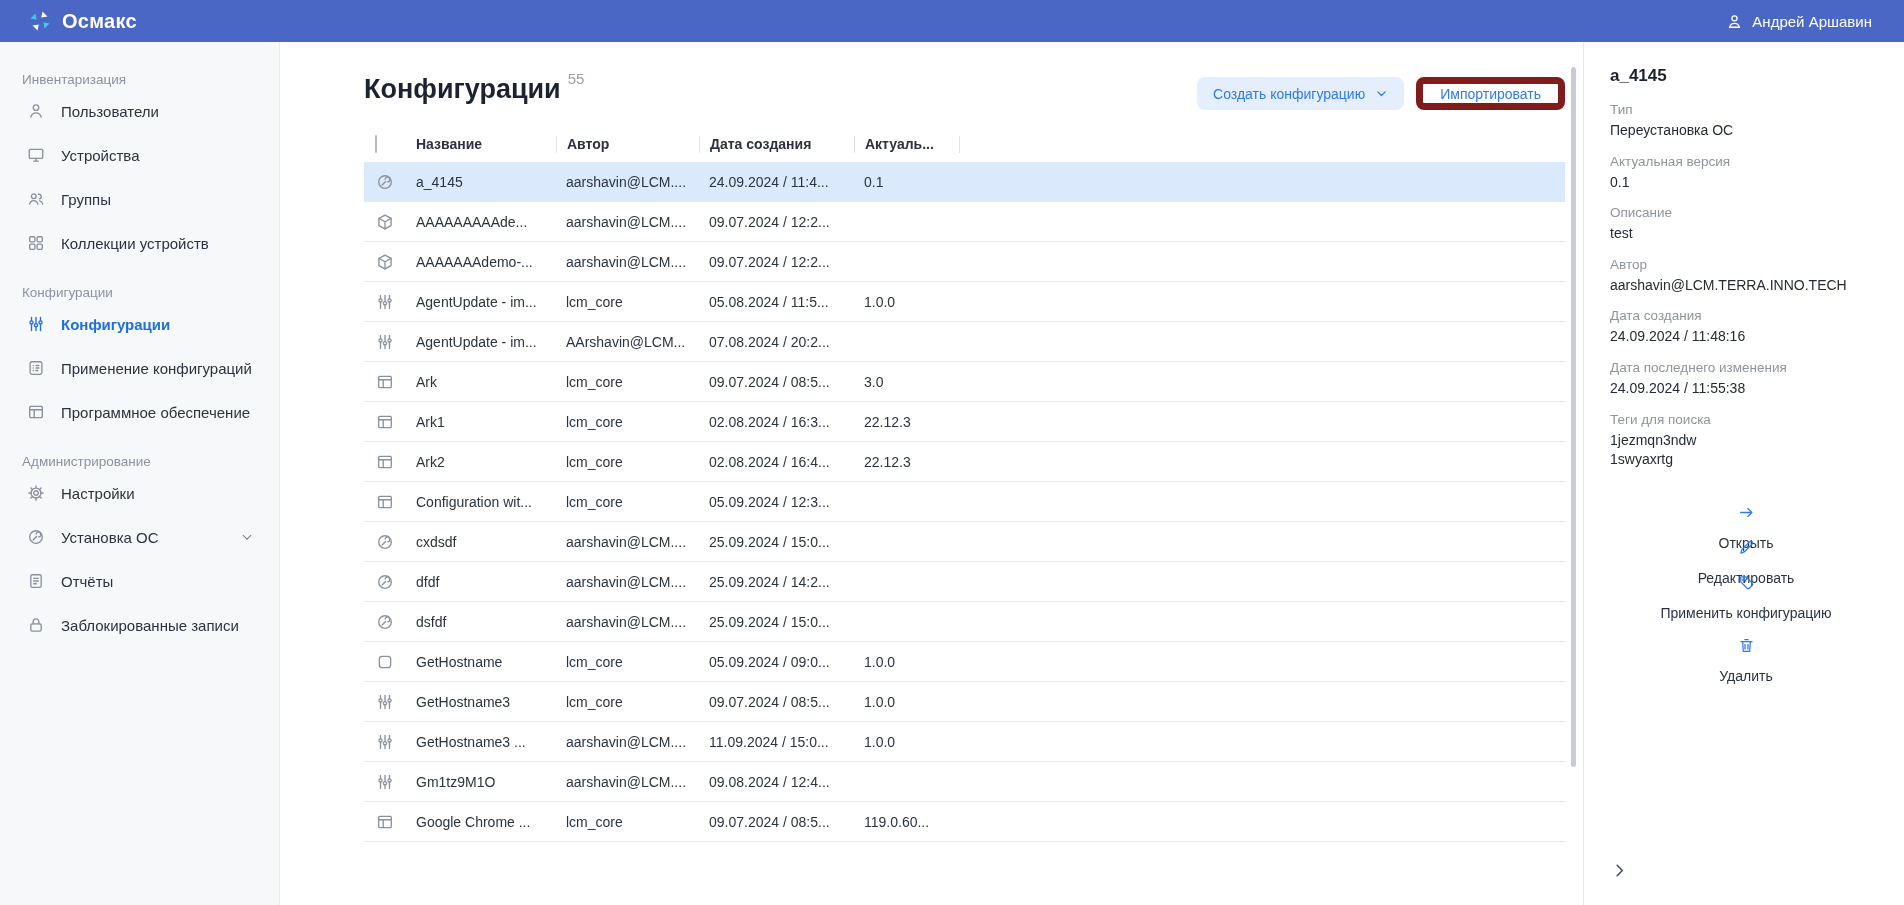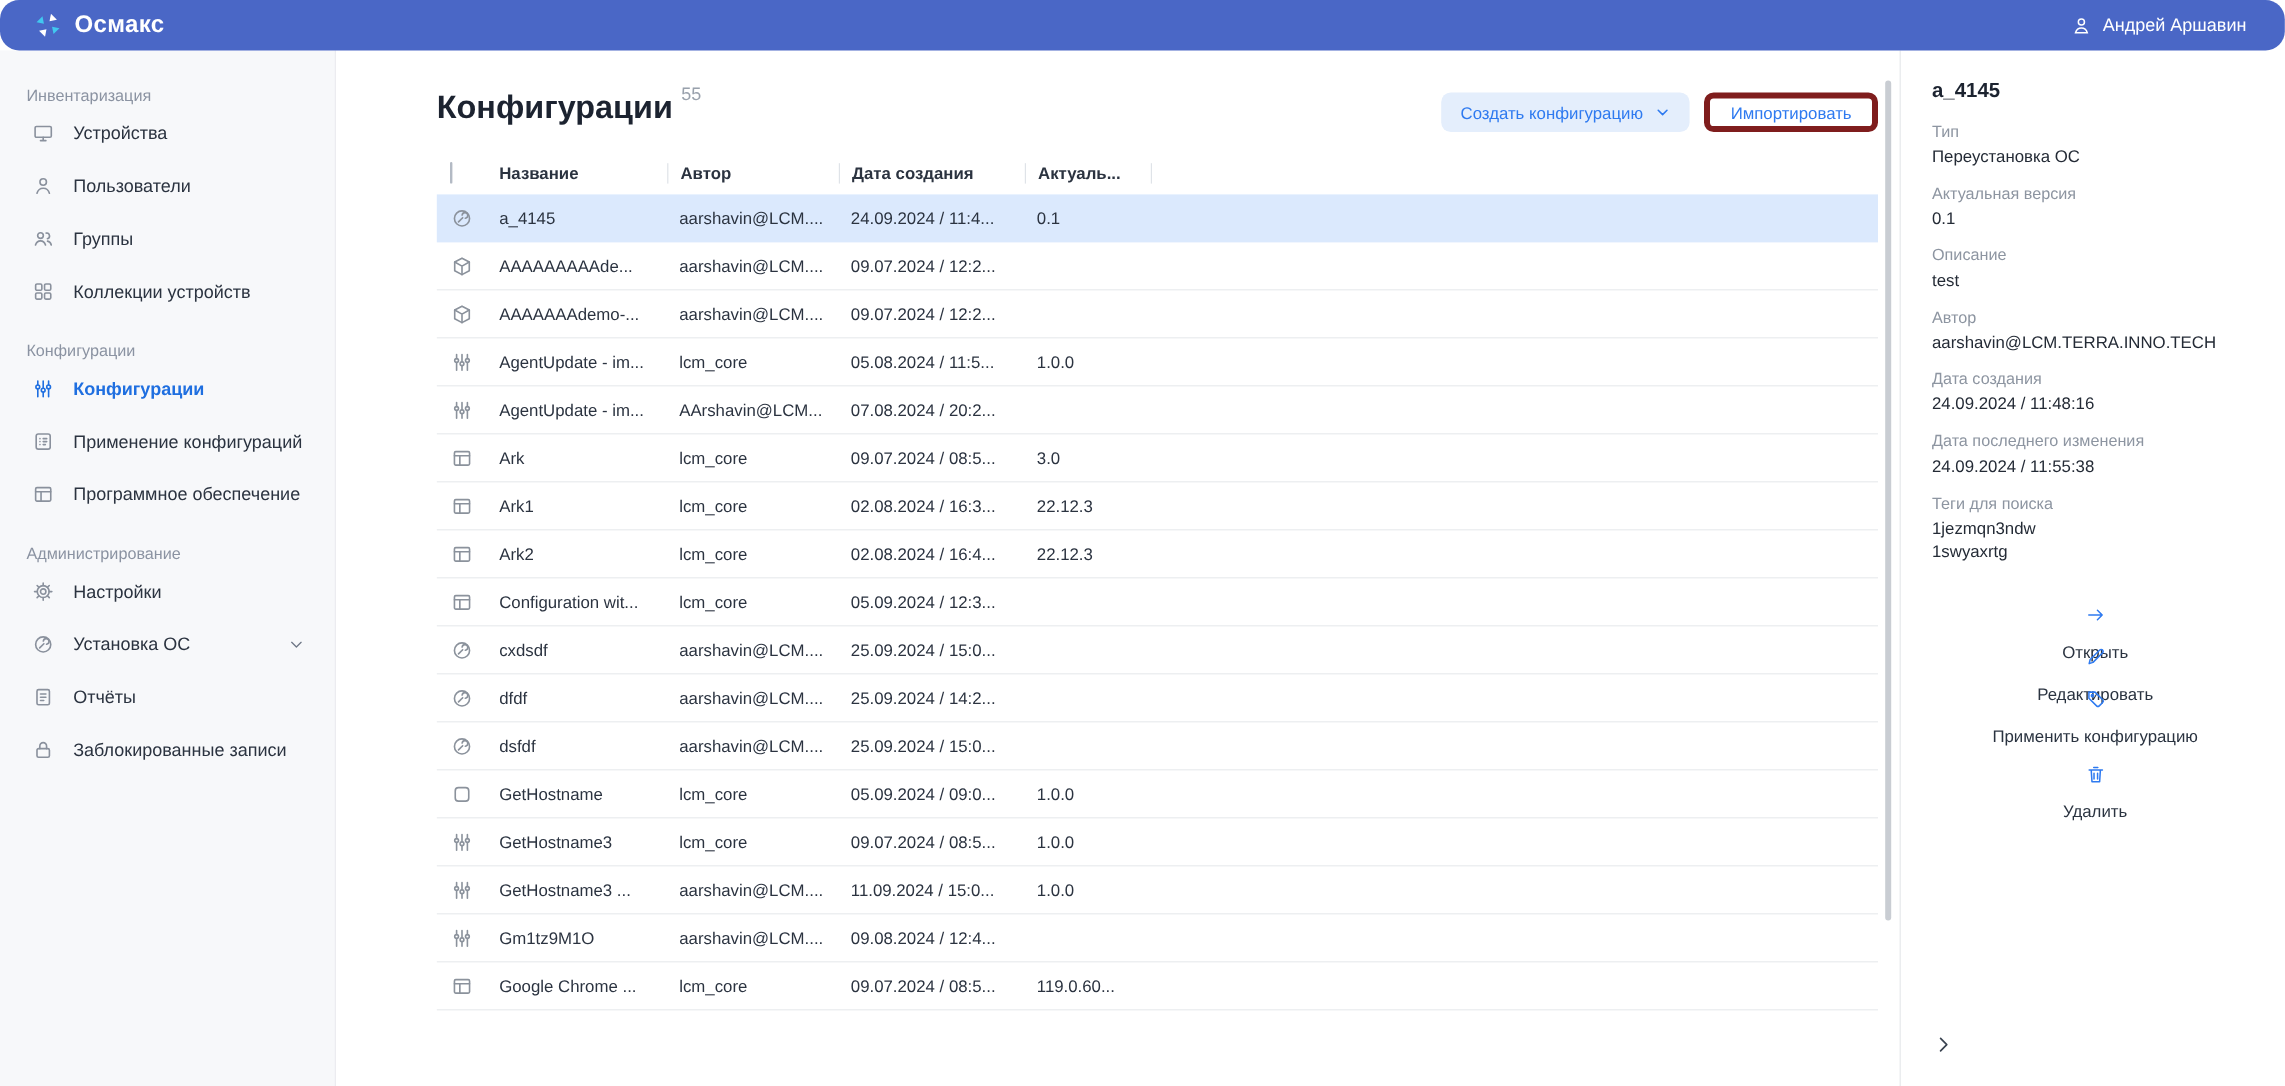--- a/index.html
+++ b/index.html
@@ -9,21 +9,21 @@
     font-family:"Liberation Sans", sans-serif; background:#ffffff; color:#242b36;
   }
   .icn { display:inline-flex; align-items:center; justify-content:center; }
   .icn svg { display:block; }
 
   
   .topbar {
     position:absolute; top:0; left:0; right:0; height:42px;
     background:var(--topbar,#4a67c6);
     display:flex; align-items:center; justify-content:space-between;
-    padding:0 32px 0 28px; z-index:5;border-radius:16px;
+    padding:0 32px 0 28px; z-index:5;
   }
   .brand { display:flex; align-items:center; gap:10px; color:#fff; font-size:20px; font-weight:bold; letter-spacing:.3px; cursor:pointer; }
   .tb-user { display:flex; align-items:center; gap:9px; color:#fff; font-size:15px; cursor:pointer; }
 
   
   .sidebar {
     position:absolute; top:42px; left:0; bottom:0; width:280px;
     background:#f7f8fa; border-right:1px solid #ececf0;
     padding:10px 16px 0 18px;
   }
@@ -42,21 +42,21 @@
   .title-row { display:flex; align-items:flex-start; }
   h1 { font-size:27px; margin:0; color:#1c2330; font-weight:bold; }
   .count { color:#99a1ac; font-size:15px; margin-left:7px; position:relative; top:-4px; }
   .title-actions { margin-left:auto; display:flex; gap:12px; margin-top:3px; }
   .btn-soft {
     background:#e4eefc; color:var(--accent,#2e7af0); border:none; border-radius:8px;
     height:33px; padding:0 16px; font-size:14px; font-family:inherit;
     display:flex; align-items:center; gap:10px; cursor:pointer;margin-left:22px;
   }
   .btn-outline {
-    background:#fff; color:var(--accent,#2e7af0); border:5px solid #7f1d1d; border-radius:8px;
+    background:#fff; color:var(--accent,#2e7af0); border:7px solid #7f1d1d; border-radius:8px;
     height:33px; padding:0 17px; font-size:14px; font-family:inherit; cursor:pointer;
   }
   .search-row { display:flex; gap:13px; margin-top:24px; align-items:center; }
   .search-box {
     flex:1; height:40px; border:1px solid #d8dce2; border-radius:10px; background:#fff;
     display:flex; align-items:center; gap:10px; padding:0 14px;
   }
   .search-box .icn { color:#9aa2ad; }
   .search-box input { border:none; outline:none; flex:1; font-size:15px; font-family:inherit; color:#242b36; background:transparent; }
   .search-box input::placeholder { color:#98a0ab; }
@@ -119,34 +119,34 @@
     </span>
     <span>Андрей Аршавин</span>
   </div>
 </div>
 
 <nav class="sidebar">
     <div class="sec-label">Инвентаризация</div>
     <div class="nav-item">
       <span class="icn">
         <svg width="18" height="18" viewBox="0 0 16 16" fill="none" stroke="currentColor" stroke-width="1.2" stroke-linecap="round" stroke-linejoin="round">
+          <circle cx="8" cy="5" r="2.4"></circle>
+          <path d="M3.4 13.4c.7-2.5 2.5-3.7 4.6-3.7s3.9 1.2 4.6 3.7"></path>
+        </svg>
+      </span>
+      <span>Пользователи</span>
+    </div>
+    <div class="nav-item">
+      <span class="icn">
+        <svg width="18" height="18" viewBox="0 0 16 16" fill="none" stroke="currentColor" stroke-width="1.2" stroke-linecap="round" stroke-linejoin="round">
           <rect x="2" y="3" width="12" height="8" rx="1"></rect>
           <path d="M6 13.5h4M8 11v2.5"></path>
         </svg>
       </span>
       <span>Устройства</span>
-    </div>
-    <div class="nav-item">
-      <span class="icn">
-        <svg width="18" height="18" viewBox="0 0 16 16" fill="none" stroke="currentColor" stroke-width="1.2" stroke-linecap="round" stroke-linejoin="round">
-          <circle cx="8" cy="5" r="2.4"></circle>
-          <path d="M3.4 13.4c.7-2.5 2.5-3.7 4.6-3.7s3.9 1.2 4.6 3.7"></path>
-        </svg>
-      </span>
-      <span>Пользователи</span>
     </div>
     <div class="nav-item">
       <span class="icn">
         <svg width="18" height="18" viewBox="0 0 16 16" fill="none" stroke="currentColor" stroke-width="1.2" stroke-linecap="round" stroke-linejoin="round">
           <circle cx="6" cy="5.6" r="2.1"></circle>
           <path d="M2.3 12.6c.6-2.1 2-3.1 3.7-3.1s3.1 1 3.7 3.1"></path>
           <path d="M10.2 3.8a2.1 2.1 0 0 1 .9 4.1M11.2 9.7c1.5.3 2.4 1.3 2.8 2.9"></path>
         </svg>
       </span>
       <span>Группы</span>

